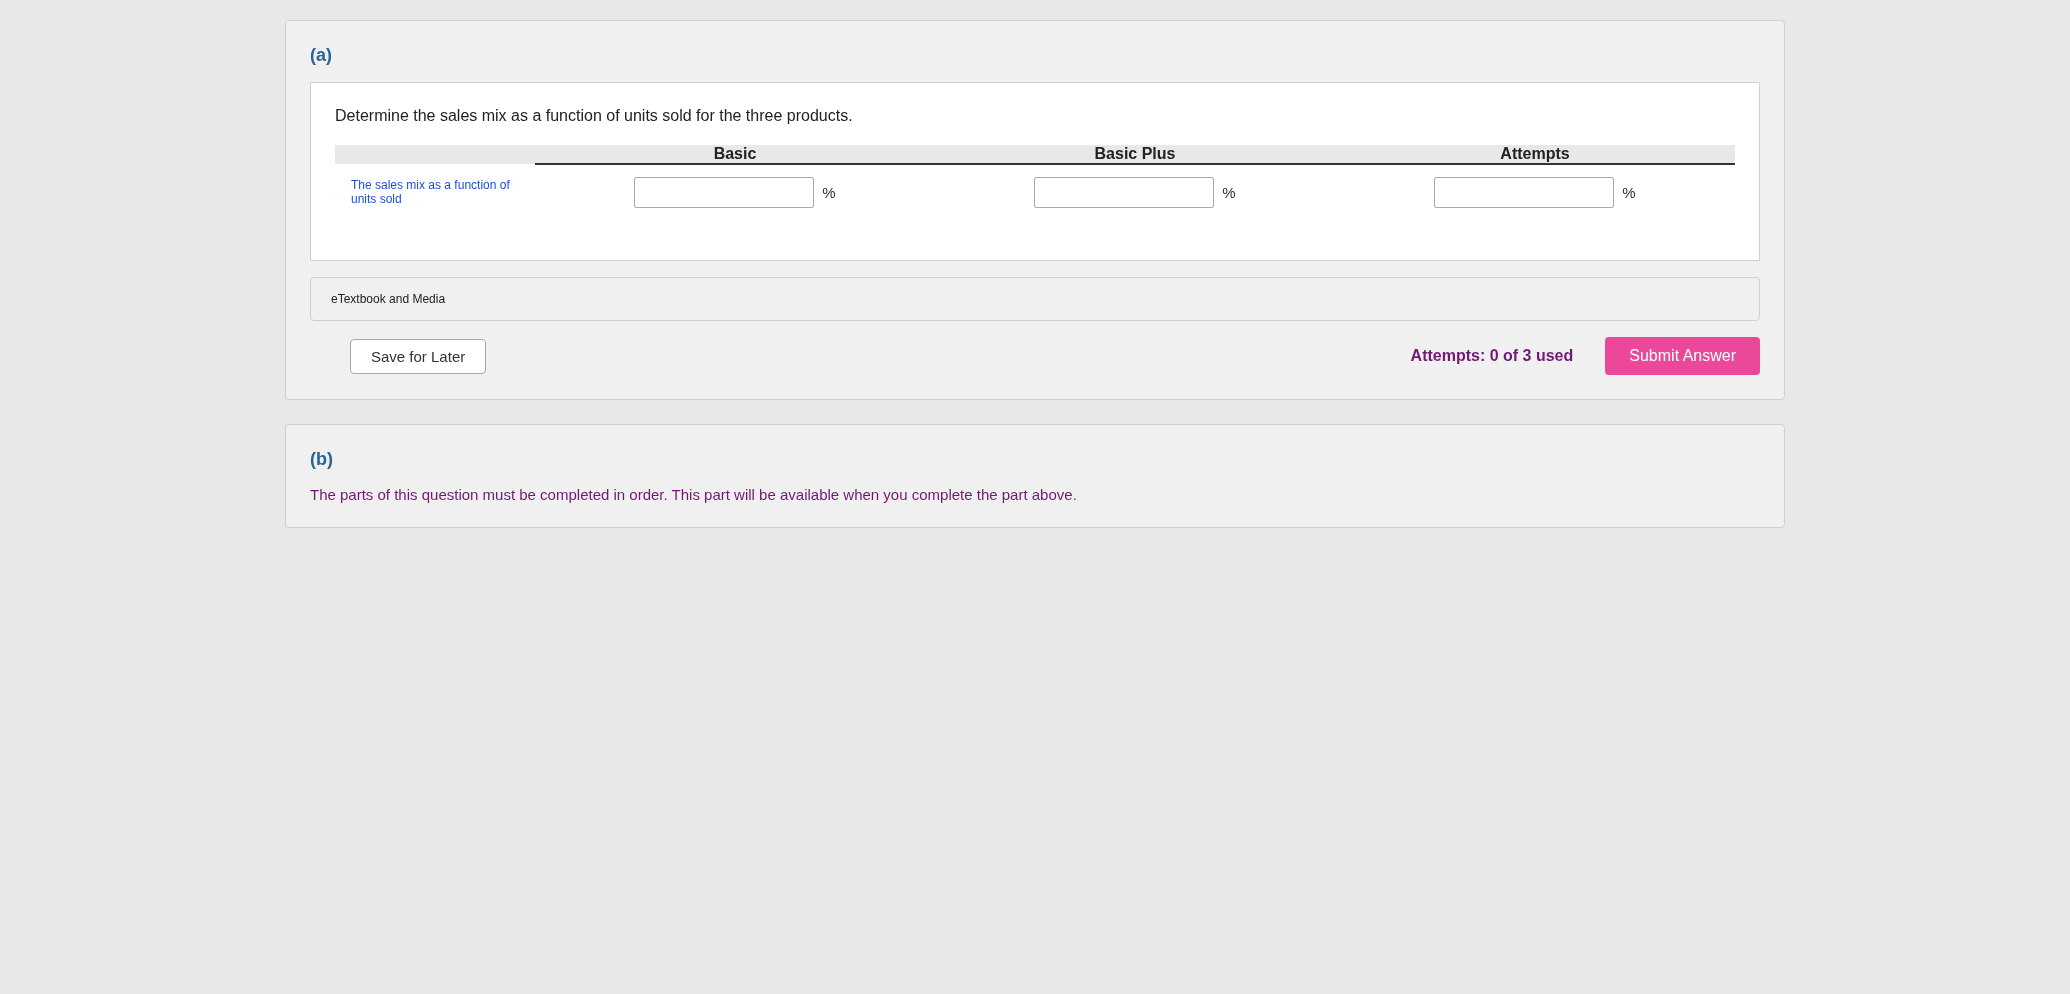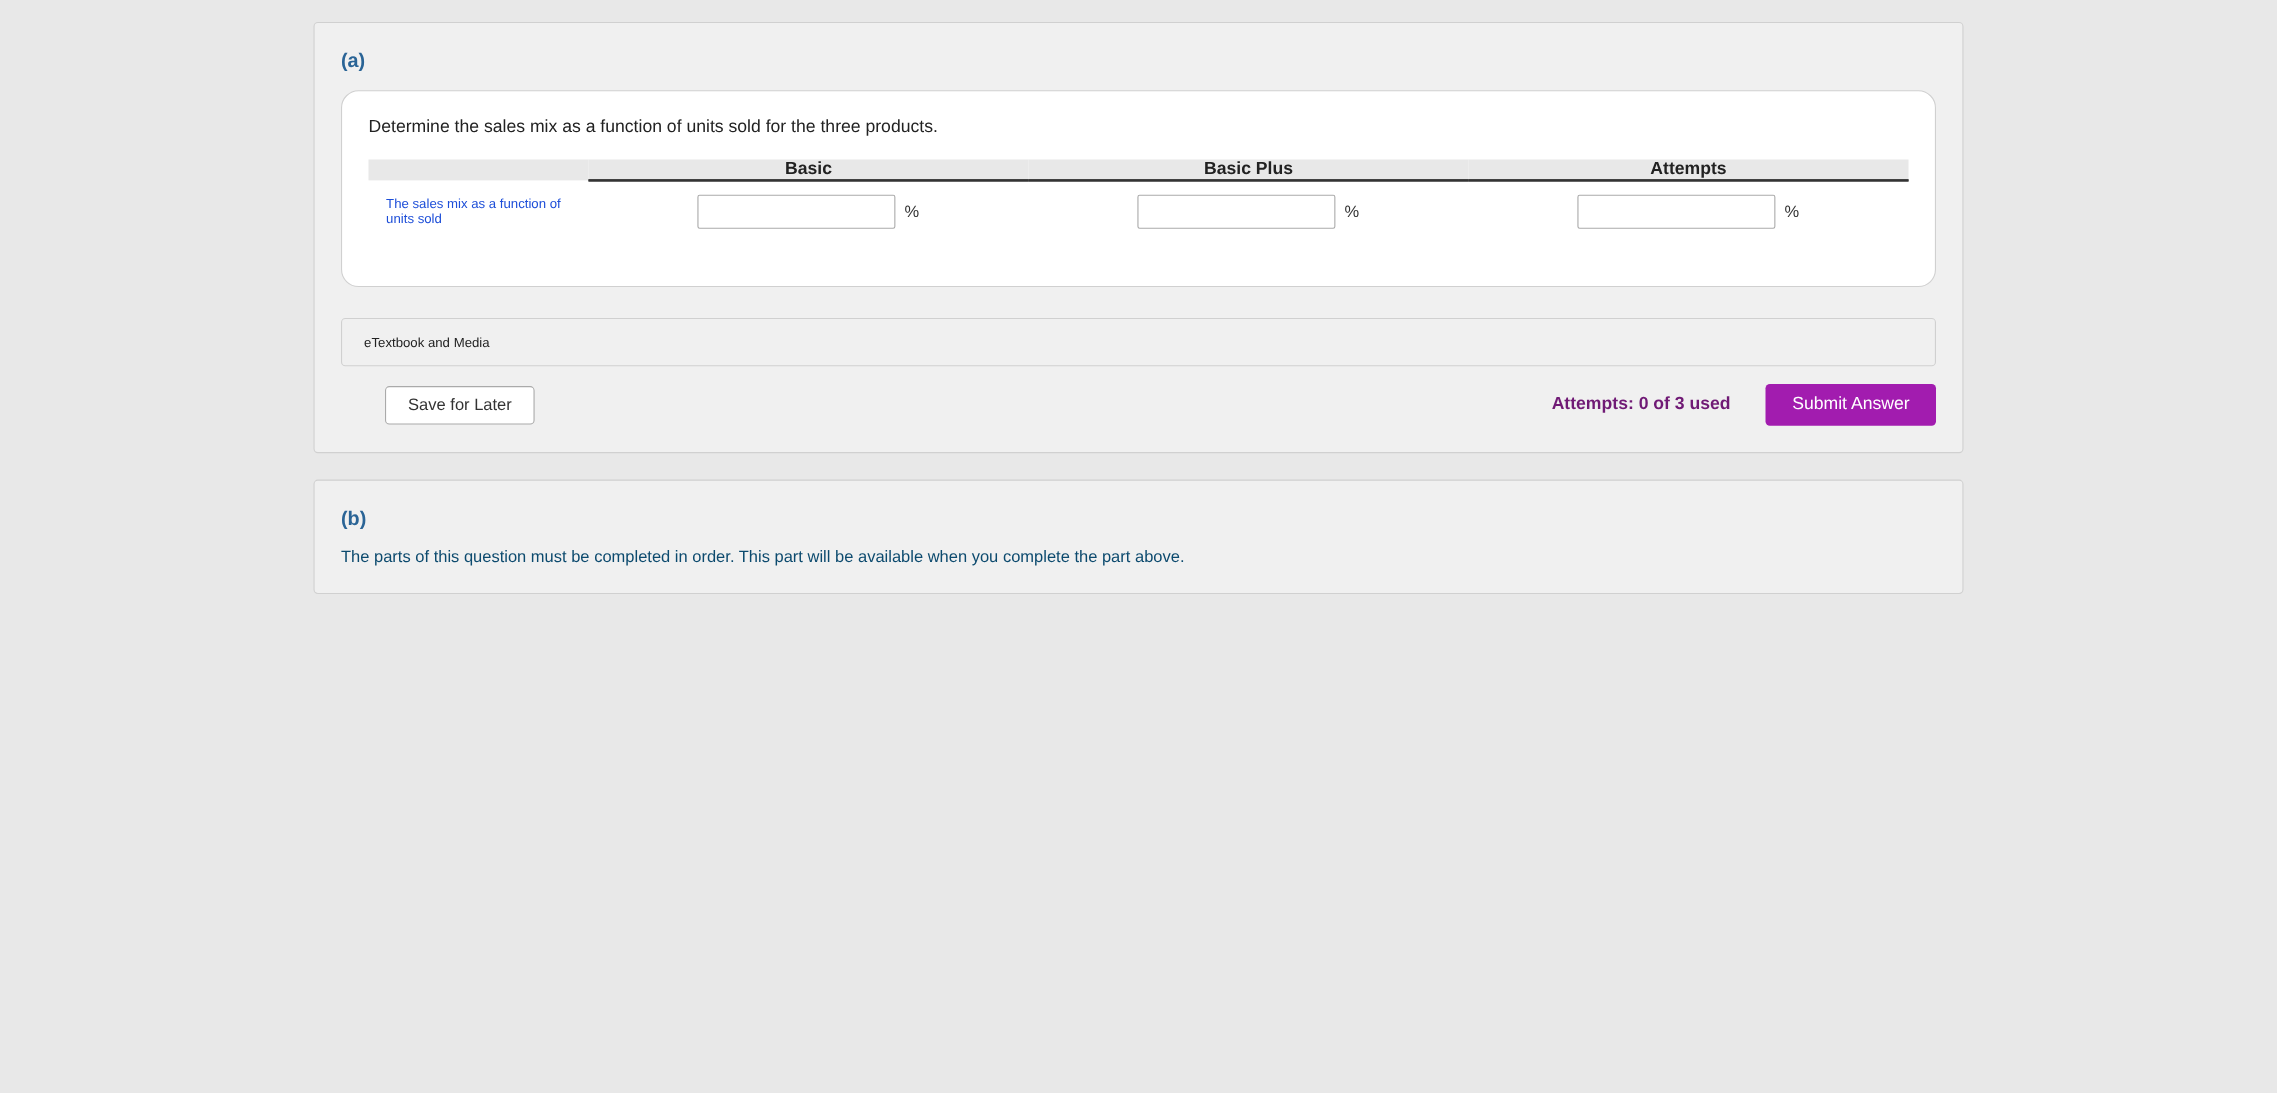--- a/index.html
+++ b/index.html
@@ -32,23 +32,23 @@
     .section-label {
       color: #2a6496;
       font-size: 18px;
       font-weight: bold;
       margin-bottom: 16px;
     }
 
     .inner-card {
       background-color: #ffffff;
       border: 1px solid #d0d0d0;
-      border-radius: 16px;
+      border-radius: 1px;
       padding: 24px;
-      margin-bottom: 28px;
+      margin-bottom: 16px;
     }
 
     .question-text {
       font-size: 16px;
       color: #222;
       margin-bottom: 20px;
     }
 
     .table-wrapper {
       width: 100%;
@@ -137,33 +137,33 @@
       margin-right: 16px;
     }
 
     .right-group {
       display: flex;
       align-items: center;
       gap: 16px;
     }
 
     .submit-btn {
-      background-color: #a21caf;
+      background-color: #ec4899;
       border: none;
       border-radius: 4px;
       padding: 10px 24px;
       font-size: 16px;
       color: #ffffff;
       cursor: pointer;
       font-weight: 500;
     }
 
     .section-b-text {
       font-size: 15px;
-      color: #0c4a6e;
+      color: #701a75;
       margin-top: 8px;
     }
   </style>
 </head>
 <body>
 
 <div class="outer-container">
 
   <div class="section-card">
     <div class="section-label">(a)</div>

